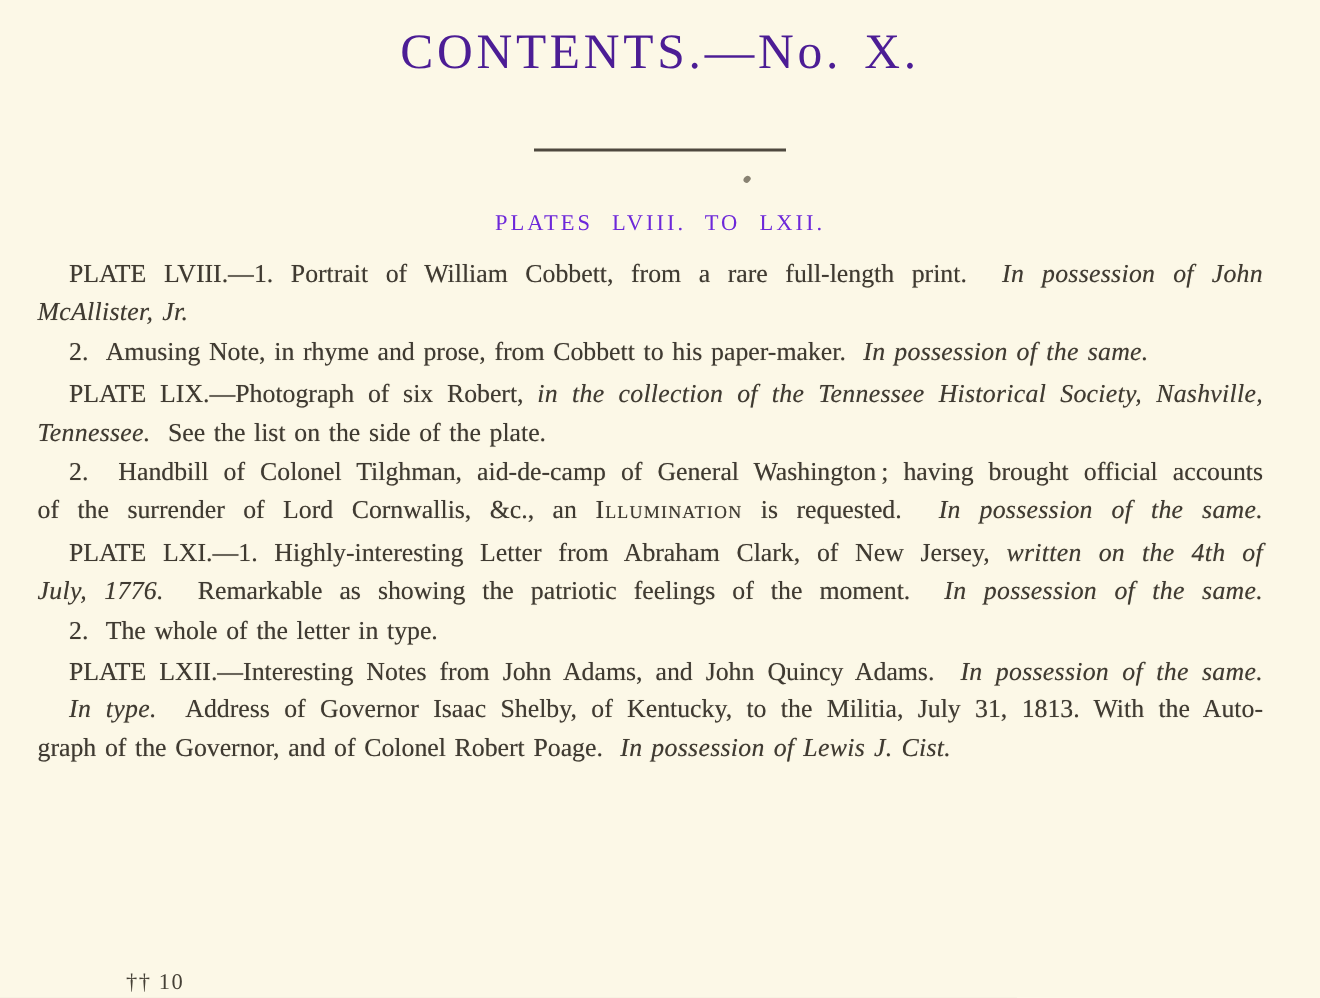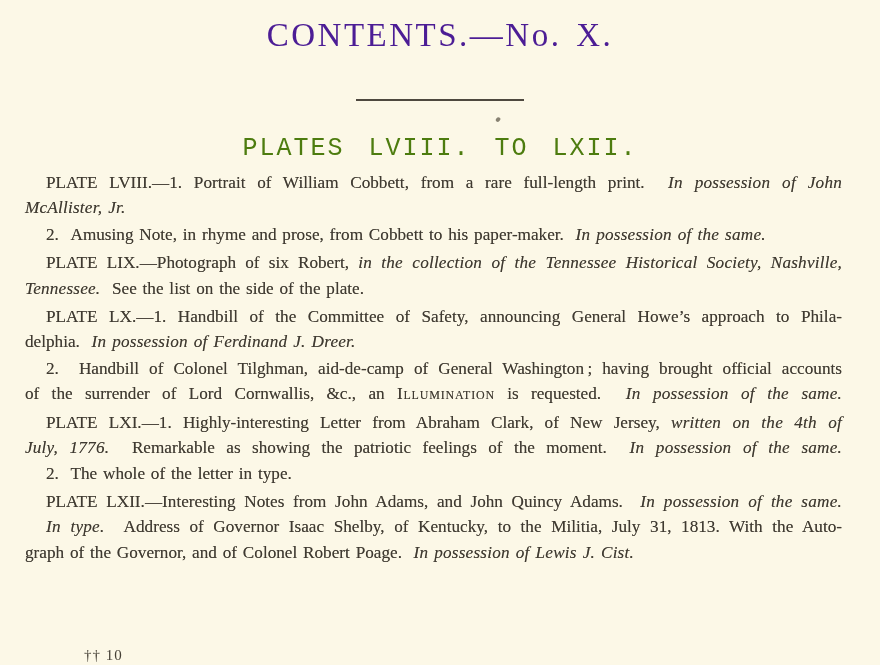--- a/index.html
+++ b/index.html
@@ -41,26 +41,25 @@
     left: 496px; top: 117px;
     width: 4px; height: 5px;
     background: #6a6455;
     border-radius: 60% 40% 50% 50%;
     transform: rotate(40deg);
     opacity: .8;
   }
   .sub-title {
     margin-top: 37px;
     text-align: center;
-    font-size: 25px;
+    font-size: 15px;
     letter-spacing: 2px;
     word-spacing: 7px;
     line-height: 22px;
-    color: #4d7c0f;
-    font-family: Liberation Mono, monospace;
+    color: #6d28d9;
   }
   .toc {
     margin-top: 10px;
     padding: 0 38px 0 25px;
     font-size: 17.2px;
     line-height: 25.4px;
     word-spacing: 1.5px;
     text-shadow: 0 0 0.5px rgba(63,58,49,0.55);
   }
   .entry { }
@@ -97,24 +96,20 @@
         <div class="line just ind"><span class="seg-n">PLATE LVIII.—1.&nbsp;Portrait of William Cobbett, from a rare full-length print.&nbsp;&nbsp;</span><span class="seg-i">In possession of John</span></div>
         <div class="line"><span class="seg-i">McAllister, Jr.</span></div>
       </div>
       <div class="entry" style="margin-top: 1px;">
         <div class="line ind"><span class="seg-n">2.&nbsp;&nbsp;Amusing Note, in rhyme and prose, from Cobbett to his paper-maker.&nbsp;&nbsp;</span><span class="seg-i">In possession of the same.</span></div>
       </div>
       <div class="entry" style="margin-top: 3px;">
         <div class="line just ind"><span class="seg-n">PLATE LIX.—Photograph of six Robert, </span><span class="seg-i">in the collection of the Tennessee Historical Society, Nashville,</span></div>
         <div class="line"><span class="seg-i">Tennessee.</span><span class="seg-n">&nbsp;&nbsp;See the list on the side of the plate.</span></div>
       </div>
-      <div class="entry" style="margin-top: 3px;">
-        <div class="line just ind"><span class="seg-n">PLATE LX.—1.&nbsp;Handbill of the Committee of Safety, announcing General Howe’s approach to Phila-</span></div>
-        <div class="line"><span class="seg-n">delphia.&nbsp;&nbsp;</span><span class="seg-i">In possession of Ferdinand J. Dreer.</span></div>
-      </div>
       <div class="entry" style="margin-top: 1px;">
         <div class="line just ind"><span class="seg-n">2.&nbsp;&nbsp;Handbill of Colonel Tilghman, aid-de-camp of General Washington ; having brought official accounts</span></div>
         <div class="line just"><span class="seg-n">of the surrender of Lord Cornwallis, &amp;c., an </span><span class="seg-sc">Illumination</span><span class="seg-n"> is requested.&nbsp;&nbsp;</span><span class="seg-i">In possession of the same.</span></div>
       </div>
       <div class="entry" style="margin-top: 3px;">
         <div class="line just ind"><span class="seg-n">PLATE LXI.—1.&nbsp;Highly-interesting Letter from Abraham Clark, of New Jersey, </span><span class="seg-i">written on the 4th of</span></div>
         <div class="line just"><span class="seg-i">July, 1776.</span><span class="seg-n">&nbsp;&nbsp;Remarkable as showing the patriotic feelings of the moment.&nbsp;&nbsp;</span><span class="seg-i">In possession of the same.</span></div>
       </div>
       <div class="entry" style="margin-top: 1px;">
         <div class="line ind"><span class="seg-n">2.&nbsp;&nbsp;The whole of the letter in type.</span></div>

